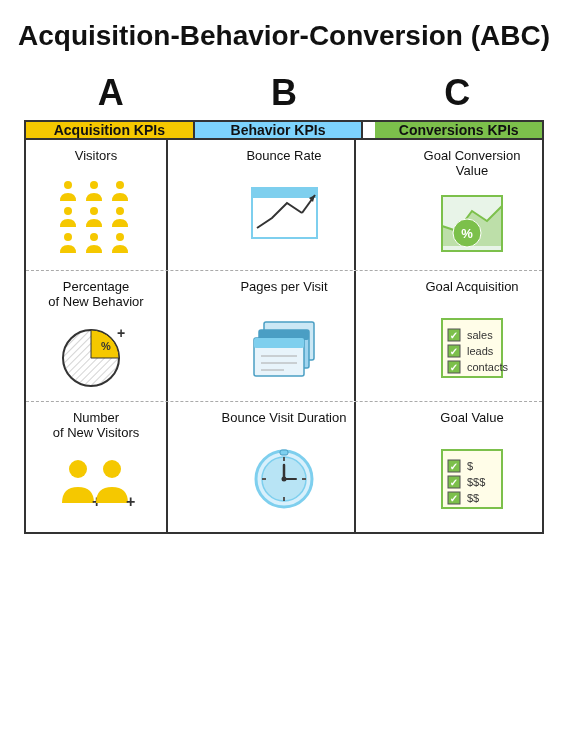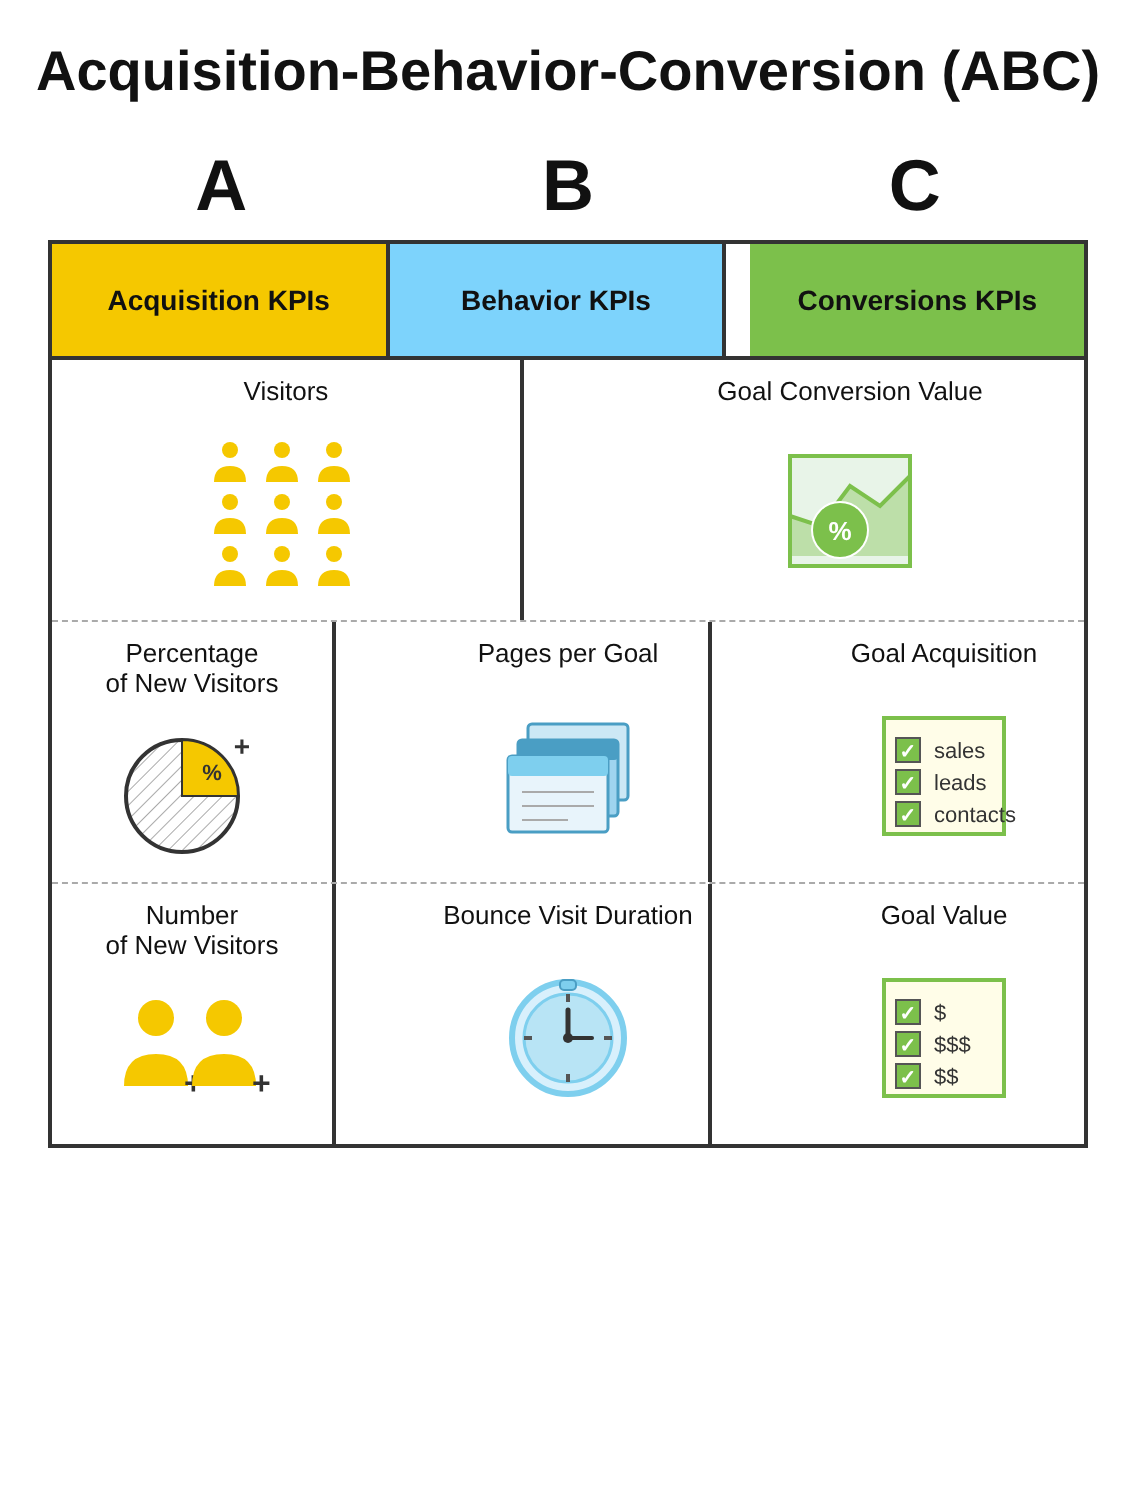--- a/index.html
+++ b/index.html
@@ -35,21 +35,21 @@
     .grid-wrapper {
       border: 2px solid #333;
       width: 520px;
     }
     .header-row {
       display: flex;
       border-bottom: 2px solid #333;
     }
     .header-cell {
       flex: 1;
-      padding: 20px 6px;
+      padding: 0 6px;
       text-align: center;
       font-weight: bold;
       font-size: 14px;
       color: #111;
       border-right: 2px solid #333;
     }
     .header-cell:last-child { border-right: none; margin-left: 12px; }
     .header-acq { background: #f5c800; }
     .header-beh { background: #7dd3fc; }
     .header-conv { background: #7cc04b; }
@@ -151,20 +151,37 @@
               <path d="M1 22 Q1 14 9 14 Q17 14 17 22" fill="#f5c800"></path>
             </svg>
           <svg width="18" height="22">
               <circle cx="9" cy="6" r="4" fill="#f5c800"></circle>
               <path d="M1 22 Q1 14 9 14 Q17 14 17 22" fill="#f5c800"></path>
             </svg>
         </div>
       </div>
     </div>
 
+    <div class="data-cell">
+      <div class="cell-label">Bounce Rate</div>
+      <div class="cell-icon">
+
+        <svg width="75" height="65">
+
+          <rect x="5" y="5" width="65" height="50" fill="none" stroke="#7ecfee" stroke-width="2"></rect>
+
+          <rect x="5" y="5" width="65" height="10" fill="#7ecfee"></rect>
+
+          <polyline points="10,45 25,35 40,20 55,30" fill="none" stroke="#333" stroke-width="2"></polyline>
+
+          <line x1="55" y1="30" x2="68" y2="12" stroke="#333" stroke-width="2"></line>
+          <polygon points="68,12 62,15 66,19" fill="#333"></polygon>
+        </svg>
+      </div>
+    </div>
 
     <div class="data-cell">
       <div class="cell-label">Goal Conversion Value</div>
       <div class="cell-icon">
 
         <svg width="70" height="65">
 
           <rect x="5" y="5" width="60" height="55" fill="#e8f4e8" stroke="#7cc04b" stroke-width="2"></rect>
 
           <polygon points="5,55 5,35 20,40 35,20 50,30 65,15 65,55" fill="#7cc04b" opacity="0.4"></polygon>
@@ -174,21 +191,21 @@
           <text x="30" y="47" text-anchor="middle" font-size="13" font-weight="bold" fill="white">%</text>
         </svg>
       </div>
     </div>
   </div>
 
   <div class="data-row">
 
     <div class="data-cell">
       <div class="cell-label" style="white-space:pre-line;">Percentage
-of New Visitors</div>
+of New Behavior</div>
       <div class="cell-icon">
 
         <svg width="75" height="72">
 
           <defs>
             <pattern id="hatch" patternUnits="userSpaceOnUse" width="5" height="5" patternTransform="rotate(45)">
               <line x1="0" y1="0" x2="0" y2="5" stroke="#aaa" stroke-width="1"></line>
             </pattern>
           </defs>
           <circle cx="32" cy="40" r="28" fill="url(#hatch)" stroke="#333" stroke-width="2"></circle>
@@ -196,21 +213,21 @@
           <path d="M32,40 L32,12 A28,28 0 0,1 60,40 Z" fill="#f5c800" stroke="#333" stroke-width="1"></path>
 
           <text x="47" y="32" text-anchor="middle" font-size="11" font-weight="bold" fill="#333">%</text>
 
           <text x="62" y="20" text-anchor="middle" font-size="14" font-weight="bold" fill="#333">+</text>
         </svg>
       </div>
     </div>
 
     <div class="data-cell">
-      <div class="cell-label">Pages per Goal</div>
+      <div class="cell-label">Pages per Visit</div>
       <div class="cell-icon">
 
         <svg width="70" height="65">
 
           <rect x="15" y="8" width="50" height="38" rx="2" fill="#cce8f5" stroke="#4a9ec4" stroke-width="1.5"></rect>
 
           <rect x="10" y="16" width="50" height="38" rx="2" fill="#9fd4ef" stroke="#4a9ec4" stroke-width="1.5"></rect>
 
           <rect x="10" y="16" width="50" height="10" rx="2" fill="#4a9ec4"></rect>
 

